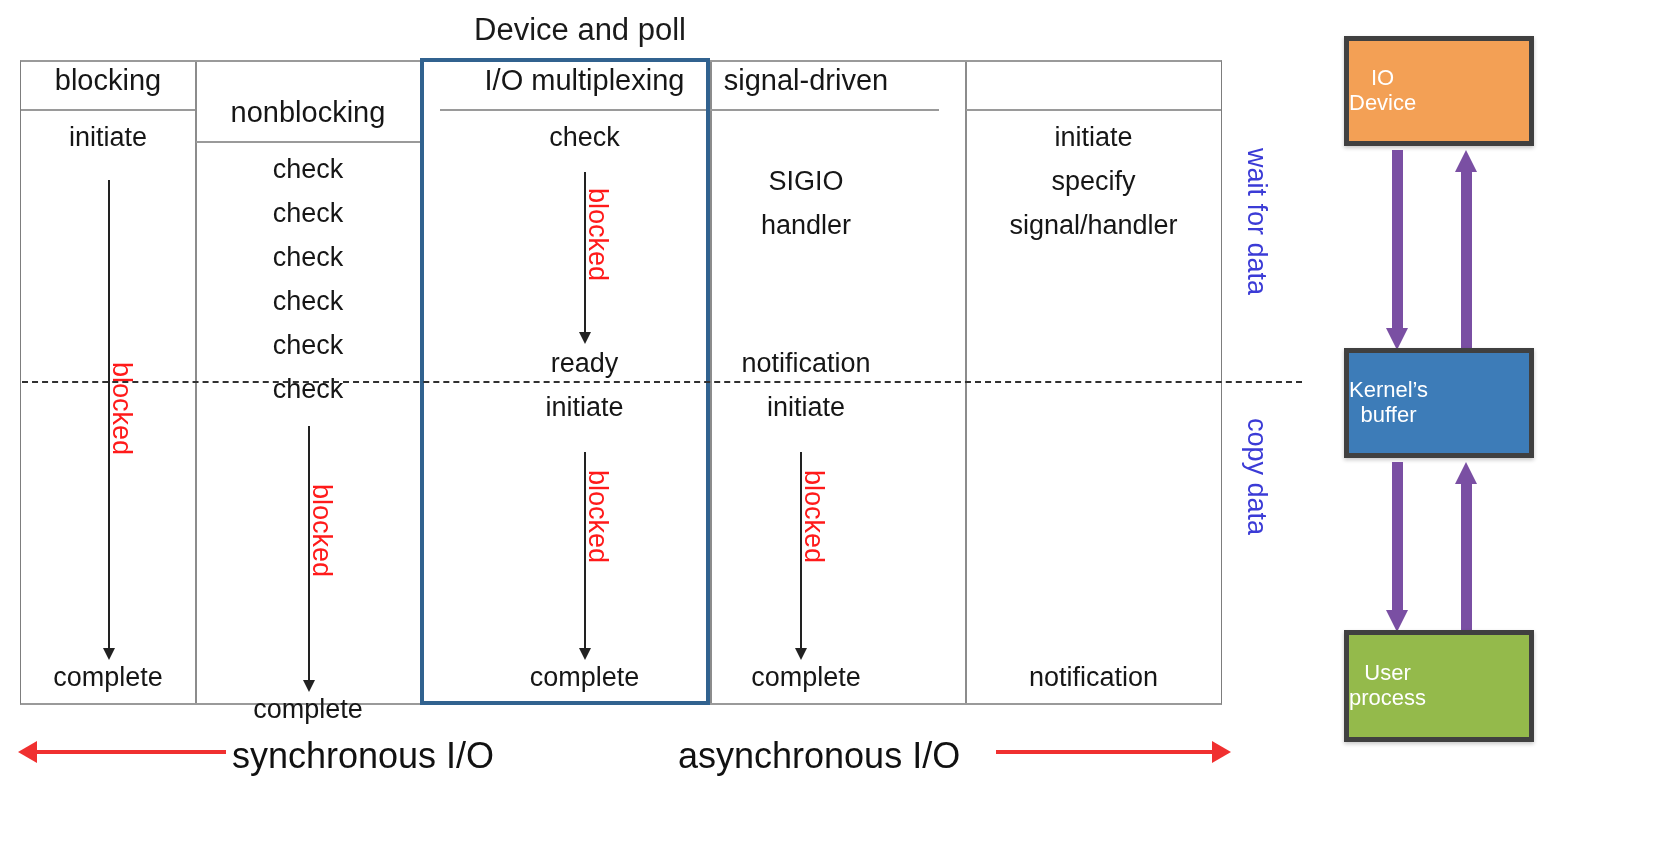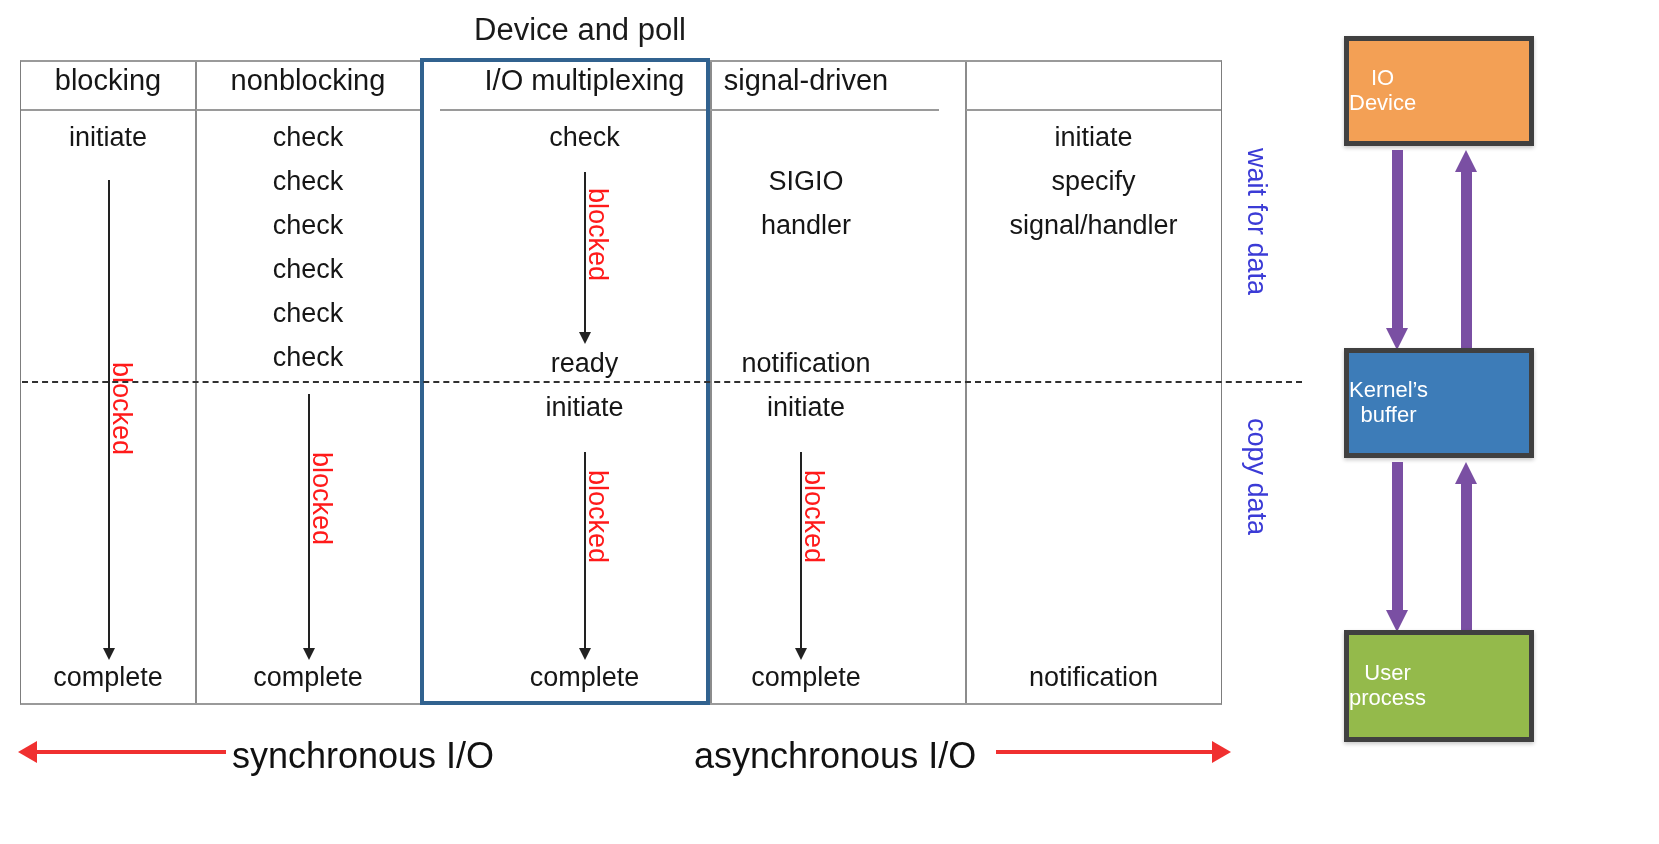--- a/index.html
+++ b/index.html
@@ -218,21 +218,21 @@
       <div class="cell-text" style="top:60px;">initiate</div>
       <div class="cell-text" style="top:600px;">complete</div>
 
       <div class="varrow" style="left:81px; top:118px; height:480px;">
         <div class="shaft" style="height:468px;"></div>
         <div class="head" style="top:468px;"></div>
       </div>
       <div class="blocked-label" style="left:116px; top:300px;">blocked</div>
     </div>
 
-    <div class="col" style="left:175px; width:224px;">
+    <div class="col" style="left:175px; width:224px;margin-top:32px;">
       <div class="col-head">nonblocking</div>
       <div class="head-underline"></div>
       <div class="cell-text" style="top:60px;">check</div>
       <div class="cell-text" style="top:104px;">check</div>
       <div class="cell-text" style="top:148px;">check</div>
       <div class="cell-text" style="top:192px;">check</div>
       <div class="cell-text" style="top:236px;">check</div>
       <div class="cell-text" style="top:280px;">check</div>
       <div class="cell-text" style="top:600px;">complete</div>
       <div class="varrow" style="left:106px; top:332px; height:266px;">
@@ -290,21 +290,21 @@
 
   <div id="data-phase-divider"></div>
 
   <div class="phase-label" style="left:1272px; top:148px;">wait for data</div>
   <div class="phase-label" style="left:1272px; top:418px;">copy data</div>
 
   <div class="red-arrow-left" style="left:18px; top:741px;"></div>
   <div class="red-line" style="left:36px; top:750px; width:190px;"></div>
   <div class="legend-text" style="left:232px; top:735px;">synchronous I/O</div>
 
-  <div class="legend-text" style="left:678px; top:735px;margin-left:16px;">asynchronous I/O</div>
+  <div class="legend-text" style="left:678px; top:735px;">asynchronous I/O</div>
   <div class="red-line" style="left:996px; top:750px; width:216px;"></div>
   <div class="red-arrow-right" style="left:1212px; top:741px;"></div>
 
   <div class="stack-box" style="left:1344px; top:36px; width:190px; height:110px; background:#F3A055;">
     <div>
       <span>IO</span>
       <span>Device</span>
     </div>
   </div>
 

